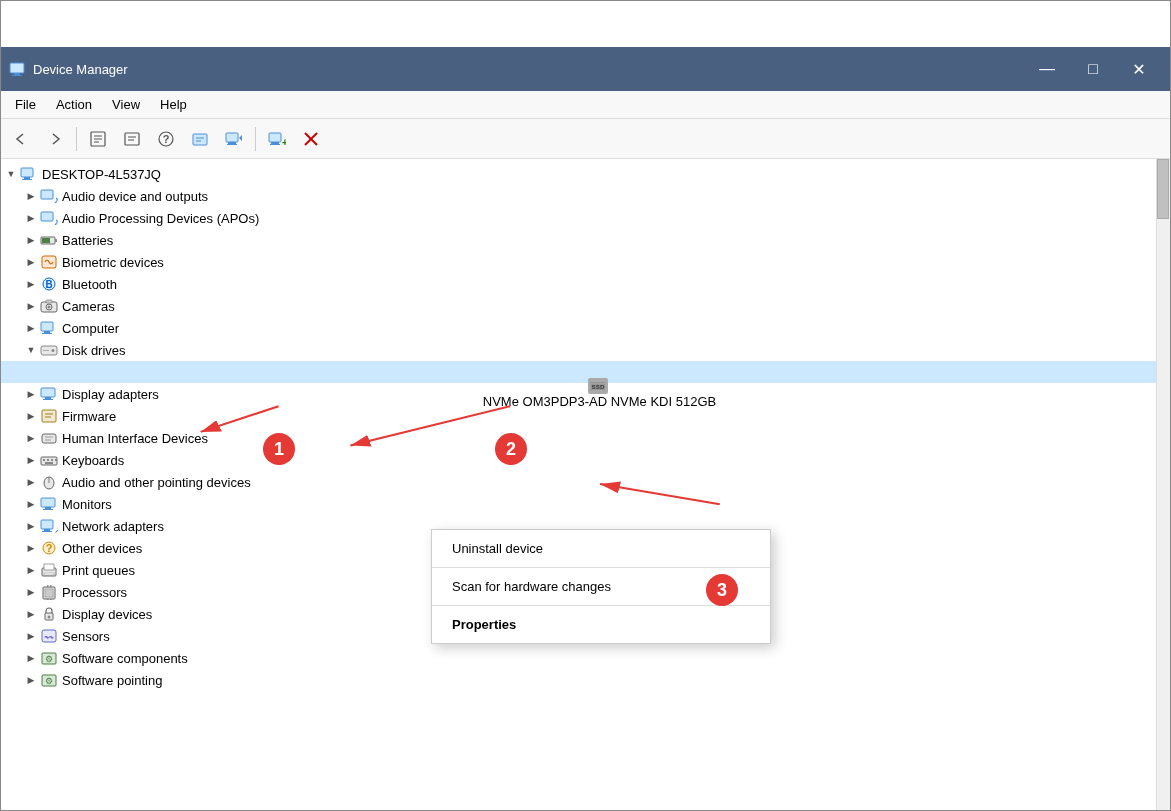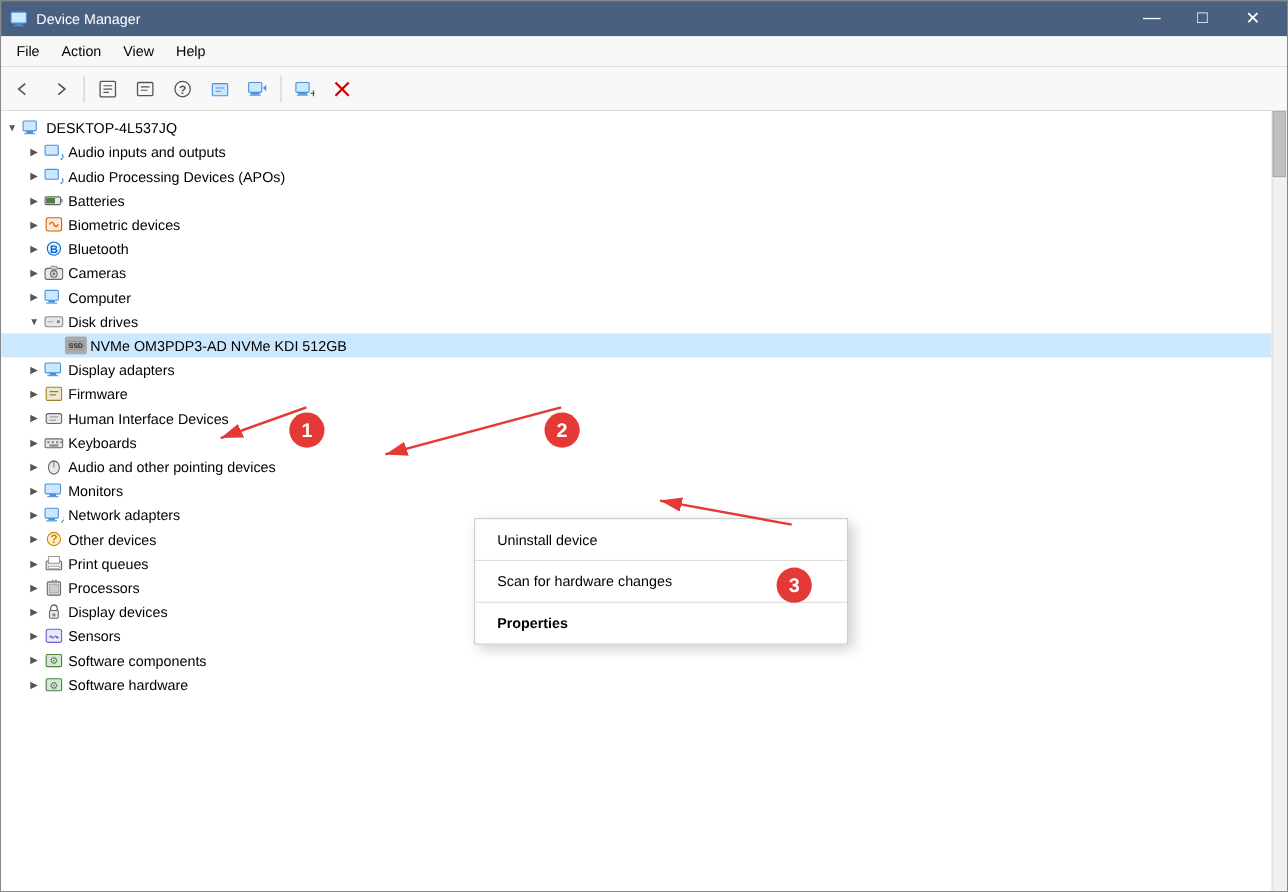--- a/index.html
+++ b/index.html
@@ -17,26 +17,27 @@
       height: 811px;
       background: #ffffff;
       border: 1px solid #888;
       display: flex;
       flex-direction: column;
     }
 
     
     .title-bar {
       background: #4a6080;
-      height: 32px;
+      height: 44px;
       display: flex;
       align-items: center;
       padding: 0 8px;
       color: white;
       flex-shrink: 0;
+      margin-top: 46px;
     }
     .title-bar-icon {
       width: 16px;
       height: 16px;
       margin-right: 8px;
       flex-shrink: 0;
     }
     .title-bar-text {
       flex: 1;
       font-size: 13px;
@@ -368,21 +369,21 @@
             <span class="tree-label">DESKTOP-4L537JQ</span>
           </div>
           <div class="tree-item" style="padding-left: 22px;">
             <span class="tree-expand" style="font-size: 9px; color: rgb(85, 85, 85);">▶</span>
             <span class="tree-icon icon-audio">
               <svg width="18" height="16" viewBox="0 0 18 16">
                 <rect x="1" y="2" width="12" height="9" rx="1" fill="#cce8ff" stroke="#4a90d9" stroke-width="1"></rect>
                 <text x="14" y="15" font-size="10" fill="#0066cc">♪</text>
               </svg>
             </span>
-            <span class="tree-label">Audio inputs and outputs</span>
+            <span class="tree-label">Audio device and outputs</span>
           </div>
           <div class="tree-item" style="padding-left: 22px;">
             <span class="tree-expand" style="font-size: 9px; color: rgb(85, 85, 85);">▶</span>
             <span class="tree-icon icon-audio">
               <svg width="18" height="16" viewBox="0 0 18 16">
                 <rect x="1" y="2" width="12" height="9" rx="1" fill="#cce8ff" stroke="#4a90d9" stroke-width="1"></rect>
                 <text x="14" y="15" font-size="10" fill="#0066cc">♪</text>
               </svg>
             </span>
             <span class="tree-label">Audio Processing Devices (APOs)</span>
@@ -445,21 +446,21 @@
             <span class="tree-expand" style="font-size: 9px; color: rgb(85, 85, 85);">▼</span>
             <span class="tree-icon icon-disk">
               <svg width="18" height="16" viewBox="0 0 18 16">
                 <rect x="1" y="4" width="16" height="9" rx="2" fill="#e8e8e8" stroke="#888" stroke-width="1"></rect>
                 <circle cx="13" cy="8.5" r="1.5" fill="#888"></circle>
                 <line x1="3" y1="8.5" x2="9" y2="8.5" stroke="#aaa" stroke-width="1"></line>
               </svg>
             </span>
             <span class="tree-label">Disk drives</span>
           </div>
-          <div class="tree-item tree-item-nvme" style="padding-left: 42px;">
+          <div class="tree-item tree-item-nvme" style="padding-left: 42px; flex-direction: column;">
             <span class="tree-expand" style="font-size: 9px; color: rgb(85, 85, 85);"> </span>
             <span class="tree-icon icon-nvme">
               <svg width="18" height="16" viewBox="0 0 18 16">
                 <rect x="0" y="4" width="18" height="8" rx="1" fill="#bbb" stroke="#888" stroke-width="0.8"></rect>
                 <rect x="1" y="5" width="16" height="6" rx="1" fill="#999"></rect>
                 <text x="9" y="11" text-anchor="middle" font-size="7" fill="#333" font-weight="bold">SSD</text>
               </svg>
             </span>
             <span class="tree-label">NVMe OM3PDP3-AD NVMe KDI 512GB</span>
           </div>
@@ -610,21 +611,21 @@
             <span class="tree-label">Software components</span>
           </div>
           <div class="tree-item" style="padding-left: 22px;">
             <span class="tree-expand" style="font-size: 9px; color: rgb(85, 85, 85);">▶</span>
             <span class="tree-icon icon-software">
               <svg width="18" height="16" viewBox="0 0 18 16">
                 <rect x="2" y="3" width="14" height="11" rx="1" fill="#d8e8d8" stroke="#4a8040" stroke-width="1"></rect>
                 <text x="9" y="12" text-anchor="middle" font-size="9" fill="#4a8040">⚙</text>
               </svg>
             </span>
-            <span class="tree-label">Software hardware</span>
+            <span class="tree-label">Software pointing</span>
           </div>
         </div>
 
       <div class="scrollbar-track">
         <div class="scrollbar-thumb"></div>
       </div>
     </div>
 
     <div class="context-menu" id="context-menu">
         <div class="ctx-item">Uninstall device</div>

